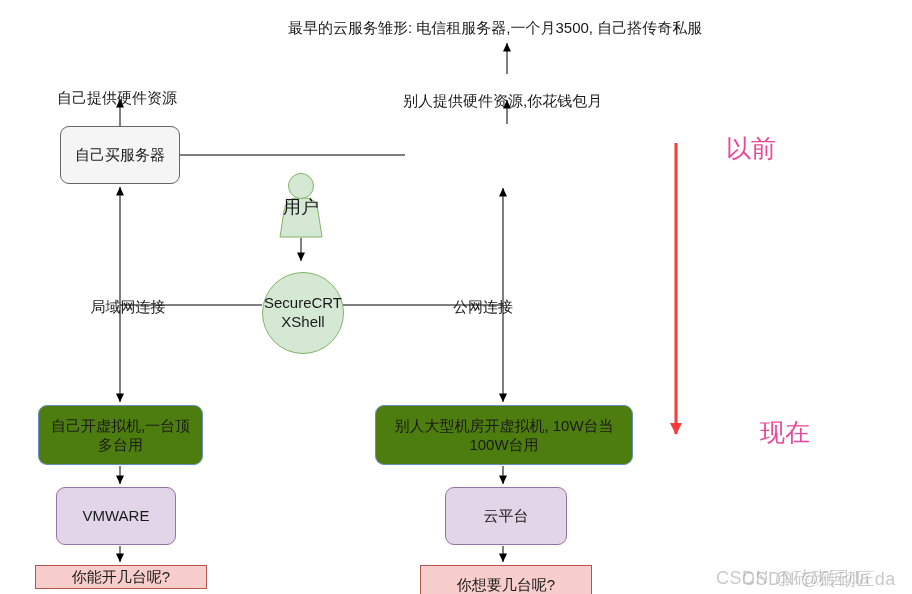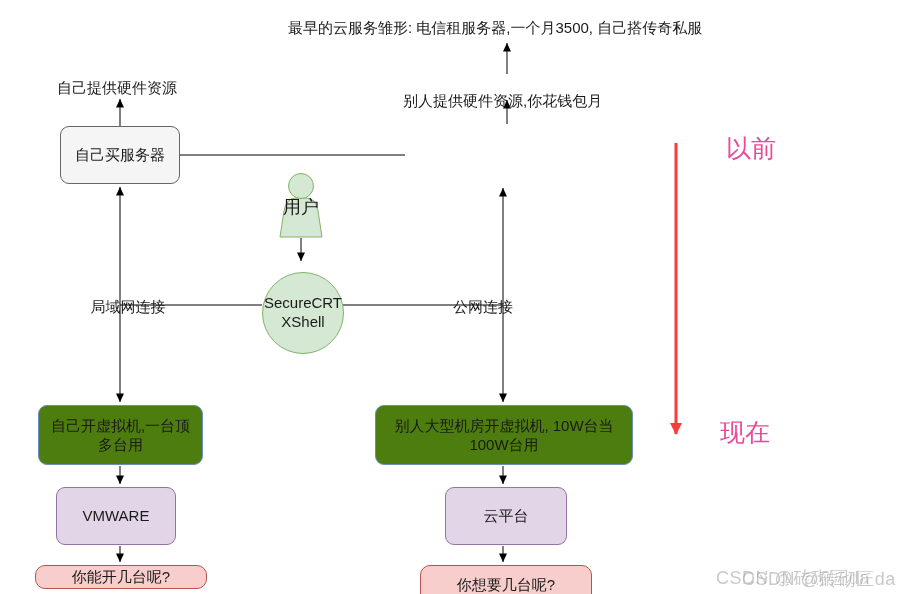--- a/index.html
+++ b/index.html
@@ -3,21 +3,21 @@
 <meta charset="utf-8">
 <style>
   html,body{margin:0;padding:0;background:#ffffff;}
   .stage{
     position:relative;width:912px;height:594px;background:#ffffff;overflow:hidden;
     font-family:"Liberation Sans","DejaVu Sans",sans-serif;color:#1a1a1a;
   }
   .stage svg.wires{position:absolute;left:0;top:0;z-index:1;}
   .node{
     position:absolute;z-index:2;display:flex;align-items:center;justify-content:center;
-    text-align:center;font-size:15px;line-height:1.3;box-sizing:border-box;padding:2px 8px;border-radius:10px;
+    text-align:center;font-size:15px;line-height:1.3;box-sizing:border-box;padding:2px 8px;
   }
   .rounded{border-radius:9px;}
   .gray  {background:#f5f5f5;border:1px solid #666666;}
   .blue  {background:#4d7c0f;border:1px solid #6c8ebf;}
   .purple{background:#e1d5e7;border:1px solid #9673a6;}
   .pink  {background:#f8cecc;border:1px solid #b85450;}
   .circle{
     position:absolute;z-index:2;border-radius:50%;background:#d5e8d4;border:1px solid #82b366;
     display:flex;flex-direction:column;align-items:center;justify-content:center;
     font-size:15px;line-height:1.25;text-align:center;
@@ -82,21 +82,21 @@
     <path d="M676,143 L676,434" stroke="#f93b3b" stroke-width="3" fill="none" marker-end="url(#ahr)"></path>
 
     <g fill="#d5e8d4" stroke="#82b366" stroke-width="1">
       <path d="M280,237 L284,211 Q286,198 296,198 L306,198 Q316,198 318,211 L322,237 Z"></path>
       <circle cx="301" cy="186" r="12.5"></circle>
     </g>
   </svg>
 
   <div class="lbl" style="left:288px;top:19px;">最早的云服务雏形: 电信租服务器,一个月3500, 自己搭传奇私服</div>
 
-  <div class="lbl" style="left:57px;top:79px;text-align:center;">自己提供硬件资源</div>
+  <div class="lbl" style="left:57px;top:89px;text-align:center;">自己提供硬件资源</div>
   <div class="lbl" style="left:403px;top:78px;margin-top:14px;">别人提供硬件资源,你花钱包月</div>
 
   <div class="node gray rounded" style="left:60px;top:126px;width:120px;height:58px;">自己买服务器</div>
 
   <div class="user-lbl" style="left:301px;top:207px;">用户</div>
 
   <div class="circle" style="left:262px;top:272px;width:80px;height:80px;">
     <span>SecureCRT</span>
     <span>XShell</span>
   </div>
@@ -107,20 +107,20 @@
   <div class="node blue rounded" style="left:38px;top:405px;width:165px;height:60px;">自己开虚拟机,一台顶多台用</div>
   <div class="node blue rounded" style="left:375px;top:405px;width:258px;height:60px;">别人大型机房开虚拟机, 10W台当100W台用</div>
 
   <div class="node purple rounded" style="left:56px;top:487px;width:120px;height:58px;">VMWARE</div>
   <div class="node purple rounded" style="left:445px;top:487px;width:122px;height:58px;">云平台</div>
 
   <div class="node pink" style="left:35px;top:565px;width:172px;height:24px;padding:0 4px;">你能开几台呢?</div>
   <div class="node pink" style="left:420px;top:565px;width:172px;height:40px;padding:0 4px;">你想要几台呢?</div>
 
   <div class="red-lbl" style="left:726px;top:135px;">以前</div>
-  <div class="red-lbl" style="left:720px;top:419px;">现在</div>
+  <div class="red-lbl" style="left:760px;top:419px;">现在</div>
 
   <div class="watermark">
     <span class="w1">CSDN @砖砌匠da</span>
     <span class="w2">CSDN @砖砌匠da</span>
   </div>
 
 </div>
 
 </body></html>

